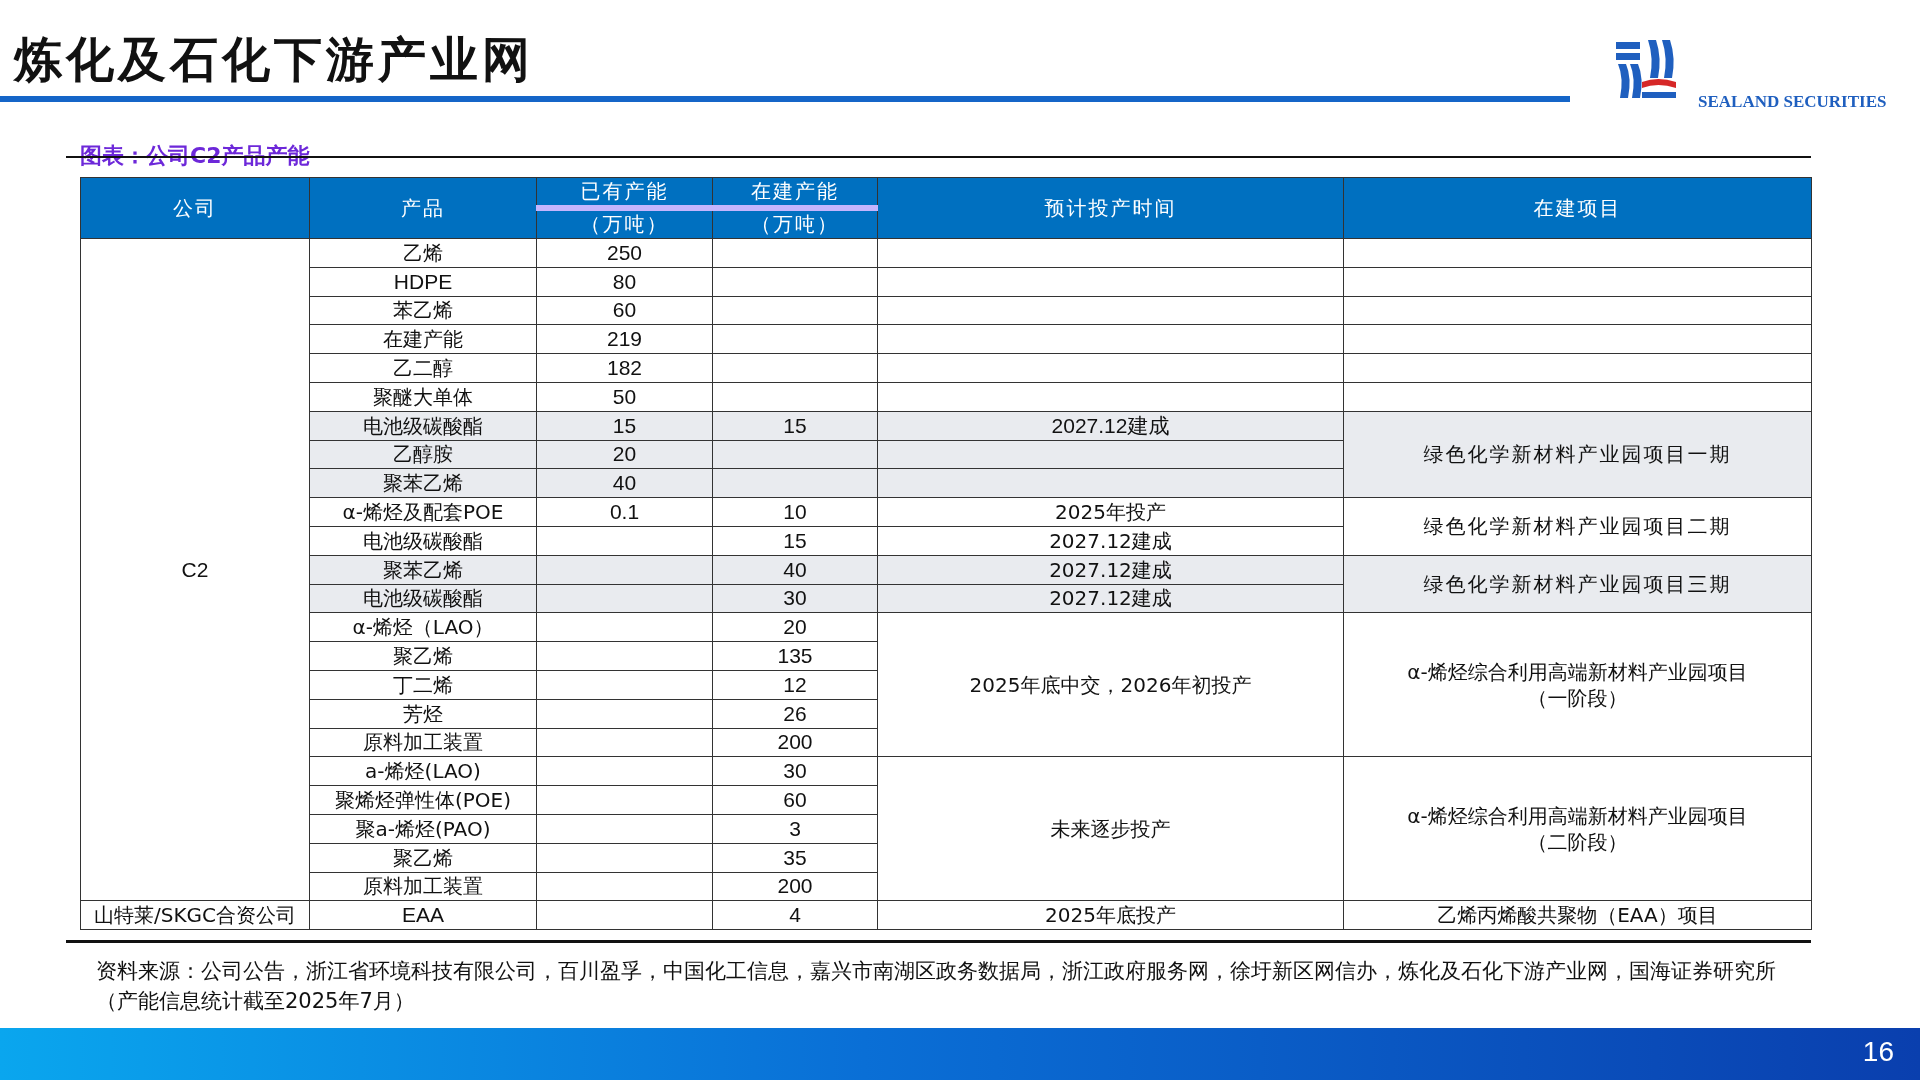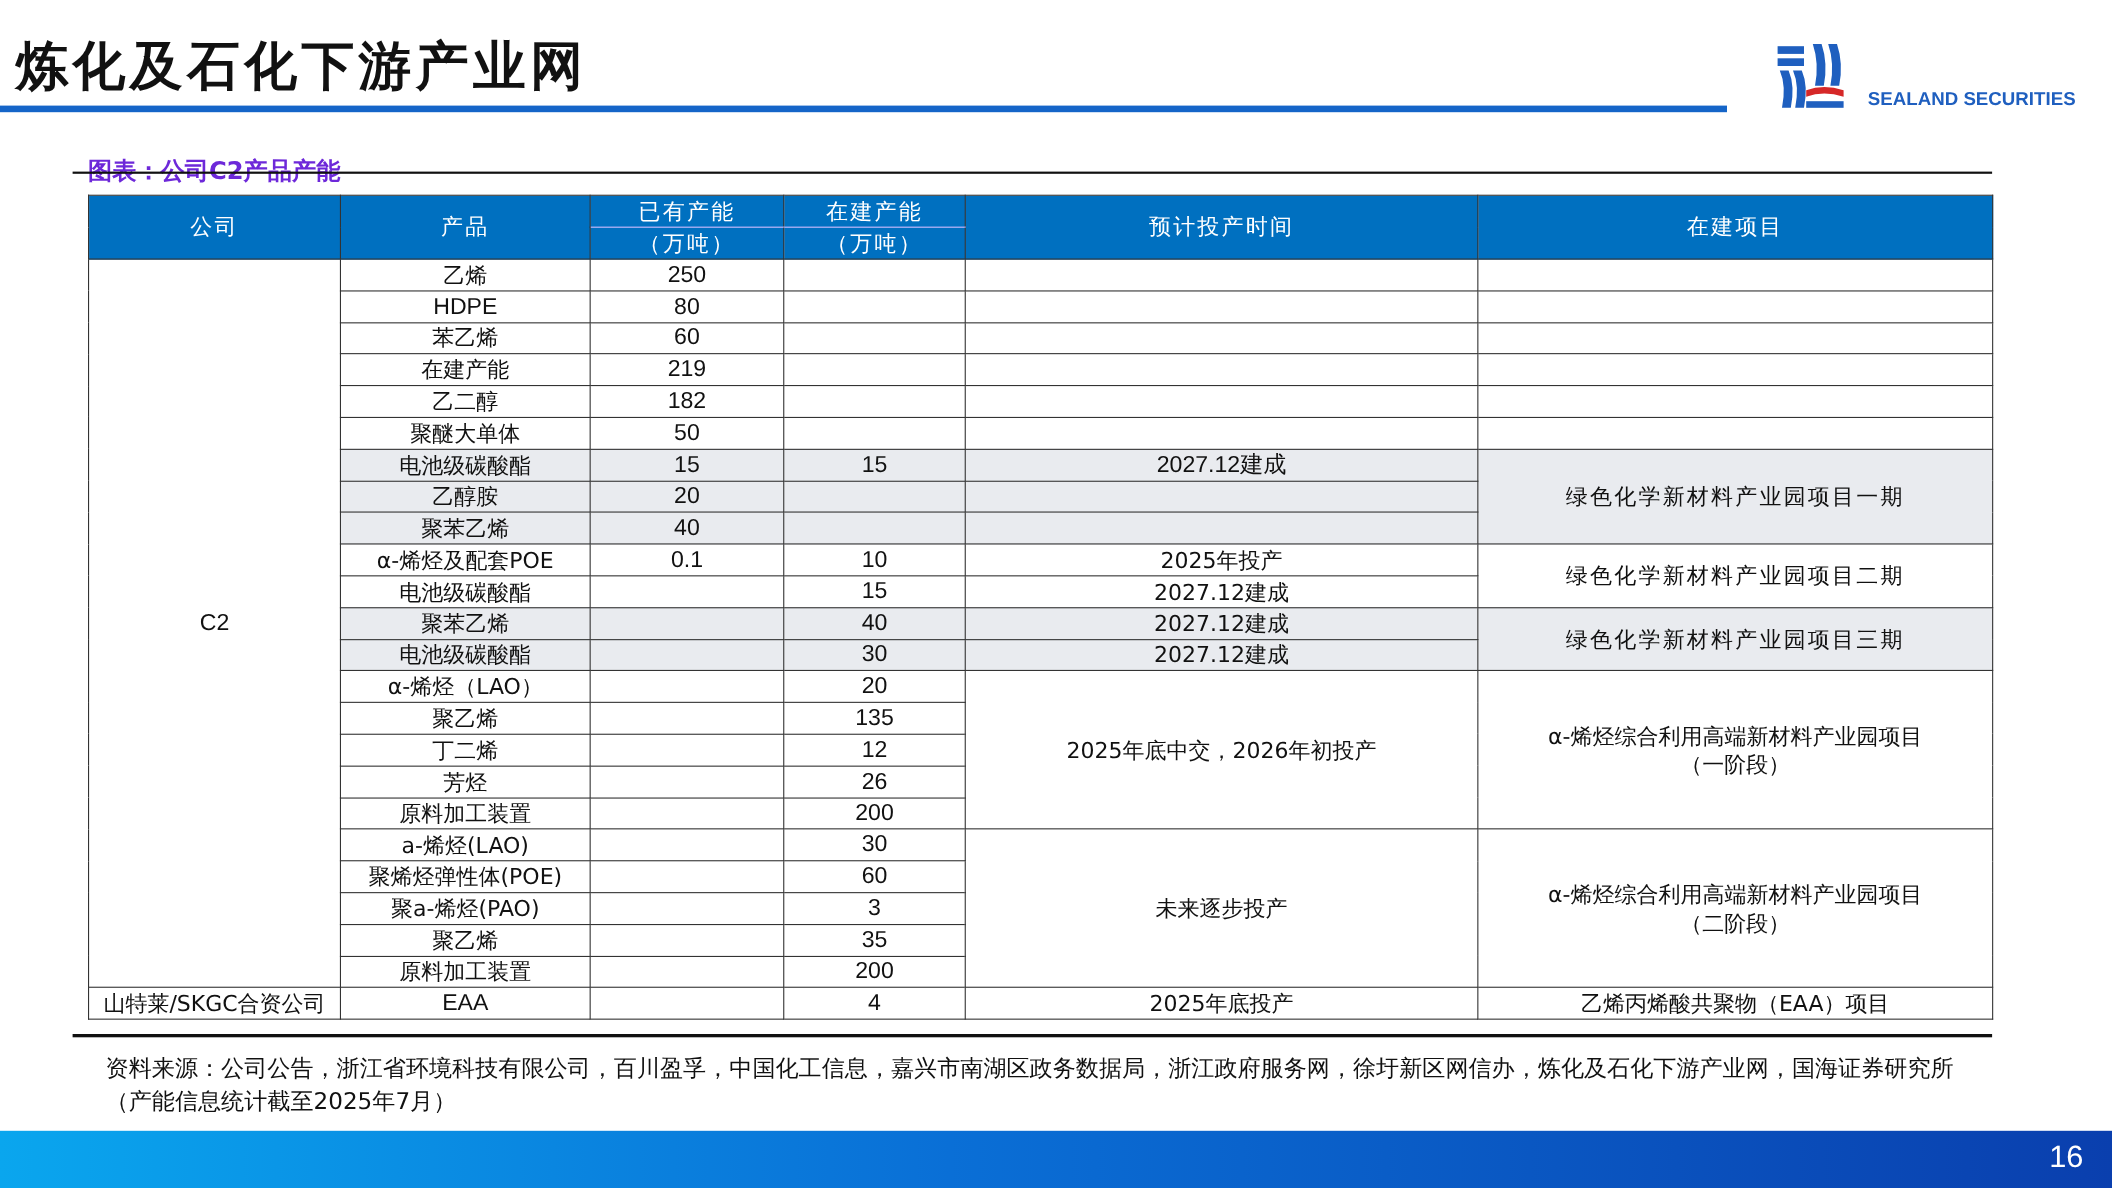--- a/index.html
+++ b/index.html
@@ -2,26 +2,26 @@
 <html><head>
 <meta charset="utf-8">
 <style>
   * { box-sizing: border-box; margin: 0; padding: 0; }
   body { width: 1920px; height: 1080px; background: #ffffff; position: relative; overflow: hidden; font-family: "DejaVu Sans", sans-serif; color: #111; }
   .title { position: absolute; left: 14px; top: 28px; font-size: 48px; font-weight: bold; letter-spacing: 4px; color: #111; }
   .title-rule { position: absolute; left: 0; top: 96px; width: 1570px; height: 6px; background: #1565c8; }
   .logo { position: absolute; left: 1614px; top: 34px; width: 270px; height: 70px; }
   .logo-mark { position: absolute; left: 0; top: 4px; width: 64px; height: 62px; }
   .logo-cn { position: absolute; left: 82px; top: 2px; font-size: 40px; font-weight: bold; color: #1f5fbf; letter-spacing: 2px; white-space: nowrap; }
-  .logo-en { position: absolute; left: 84px; top: 46px; font-size: 17px; font-weight: bold; color: #1f5fbf; white-space: nowrap; font-family: Liberation Sans, sans-serif; }
+  .logo-en { position: absolute; left: 84px; top: 58px; font-size: 17px; font-weight: bold; color: #1f5fbf; white-space: nowrap; font-family: Liberation Serif, serif; }
   .fig-title { position: absolute; left: 80px; top: 120px; font-size: 22px; font-weight: bold; color: #6d28d9; margin-top: 21px; }
   .fig-rule { position: absolute; left: 66px; top: 156px; width: 1745px; height: 2px; background: #111; }
   table.cap { position: absolute; left: 80px; top: 177px; width: 1731px; border-collapse: collapse; table-layout: fixed; font-size: 20px; border-radius: 29px; }
   table.cap th { background: #0070c0; color: #fff; font-weight: normal; text-align: center; border: 1.5px solid #333; height: 29px; font-size: 20px; letter-spacing: 2px; }
-  table.cap th.sub-top { border-bottom: 1px solid #c4b5fd; }
+  table.cap th.sub-top { border-bottom: 6px solid #c4b5fd; }
   table.cap td { border: 1.5px solid #333; text-align: center; height: 28.8px; padding: 0 2px; line-height: 26px; white-space: nowrap; font-family: "DejaVu Sans", sans-serif; }
   table.cap td.num { font-family: "Liberation Sans", sans-serif; font-size: 21px; }
   td.shade { background: #e9ebef !important; }
   td.wrap { white-space: normal; line-height: 28px; }
   .bottom-rule { position: absolute; left: 66px; top: 940px; width: 1745px; height: 3px; background: #111; }
   .source { position: absolute; left: 96px; top: 956px; width: 1710px; font-size: 21px; line-height: 30px; color: #111; }
   .footer { position: absolute; left: 0; top: 1028px; width: 1920px; height: 52px; background: linear-gradient(90deg, #0aa6ee 0%, #0a6fd6 45%, #0a3fae 100%); }
   .footer-text { position: absolute; right: 96px; top: 10px; font-size: 26px; color: #fff; }
   .page-num { position: absolute; right: 26px; top: 8px; font-size: 28px; color: #fff; font-family: "Liberation Sans", sans-serif; }
 </style>

